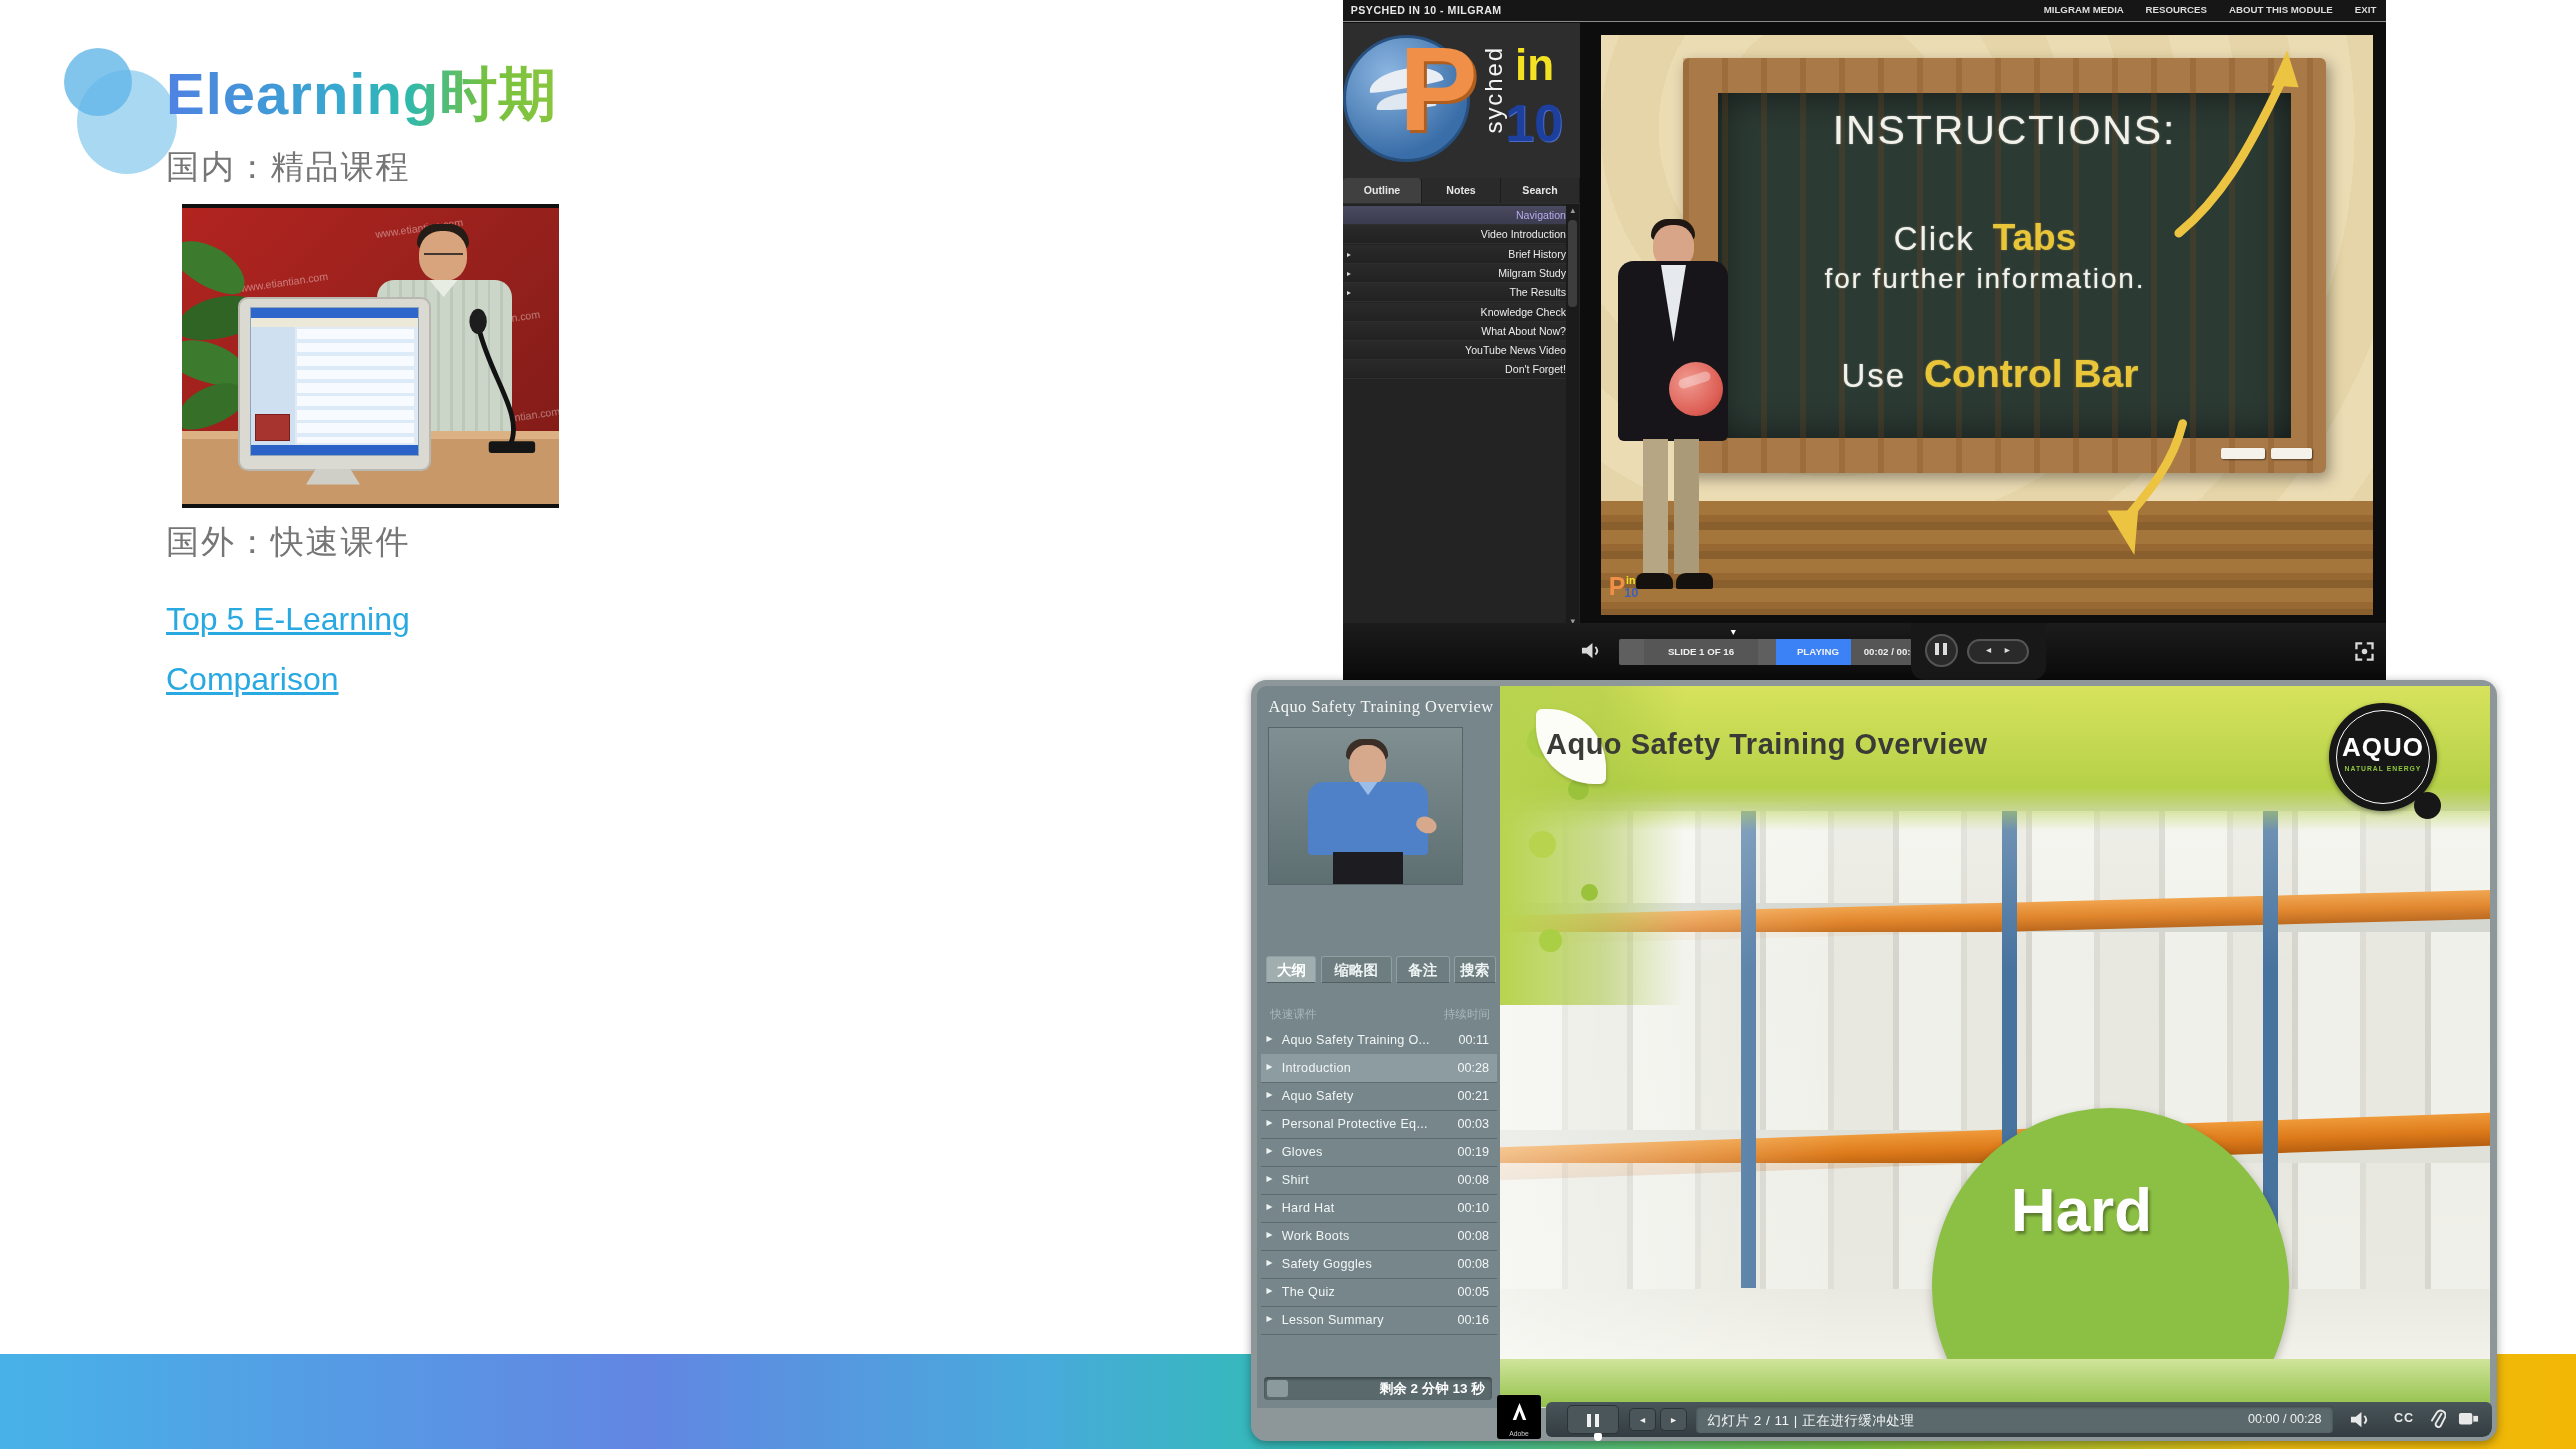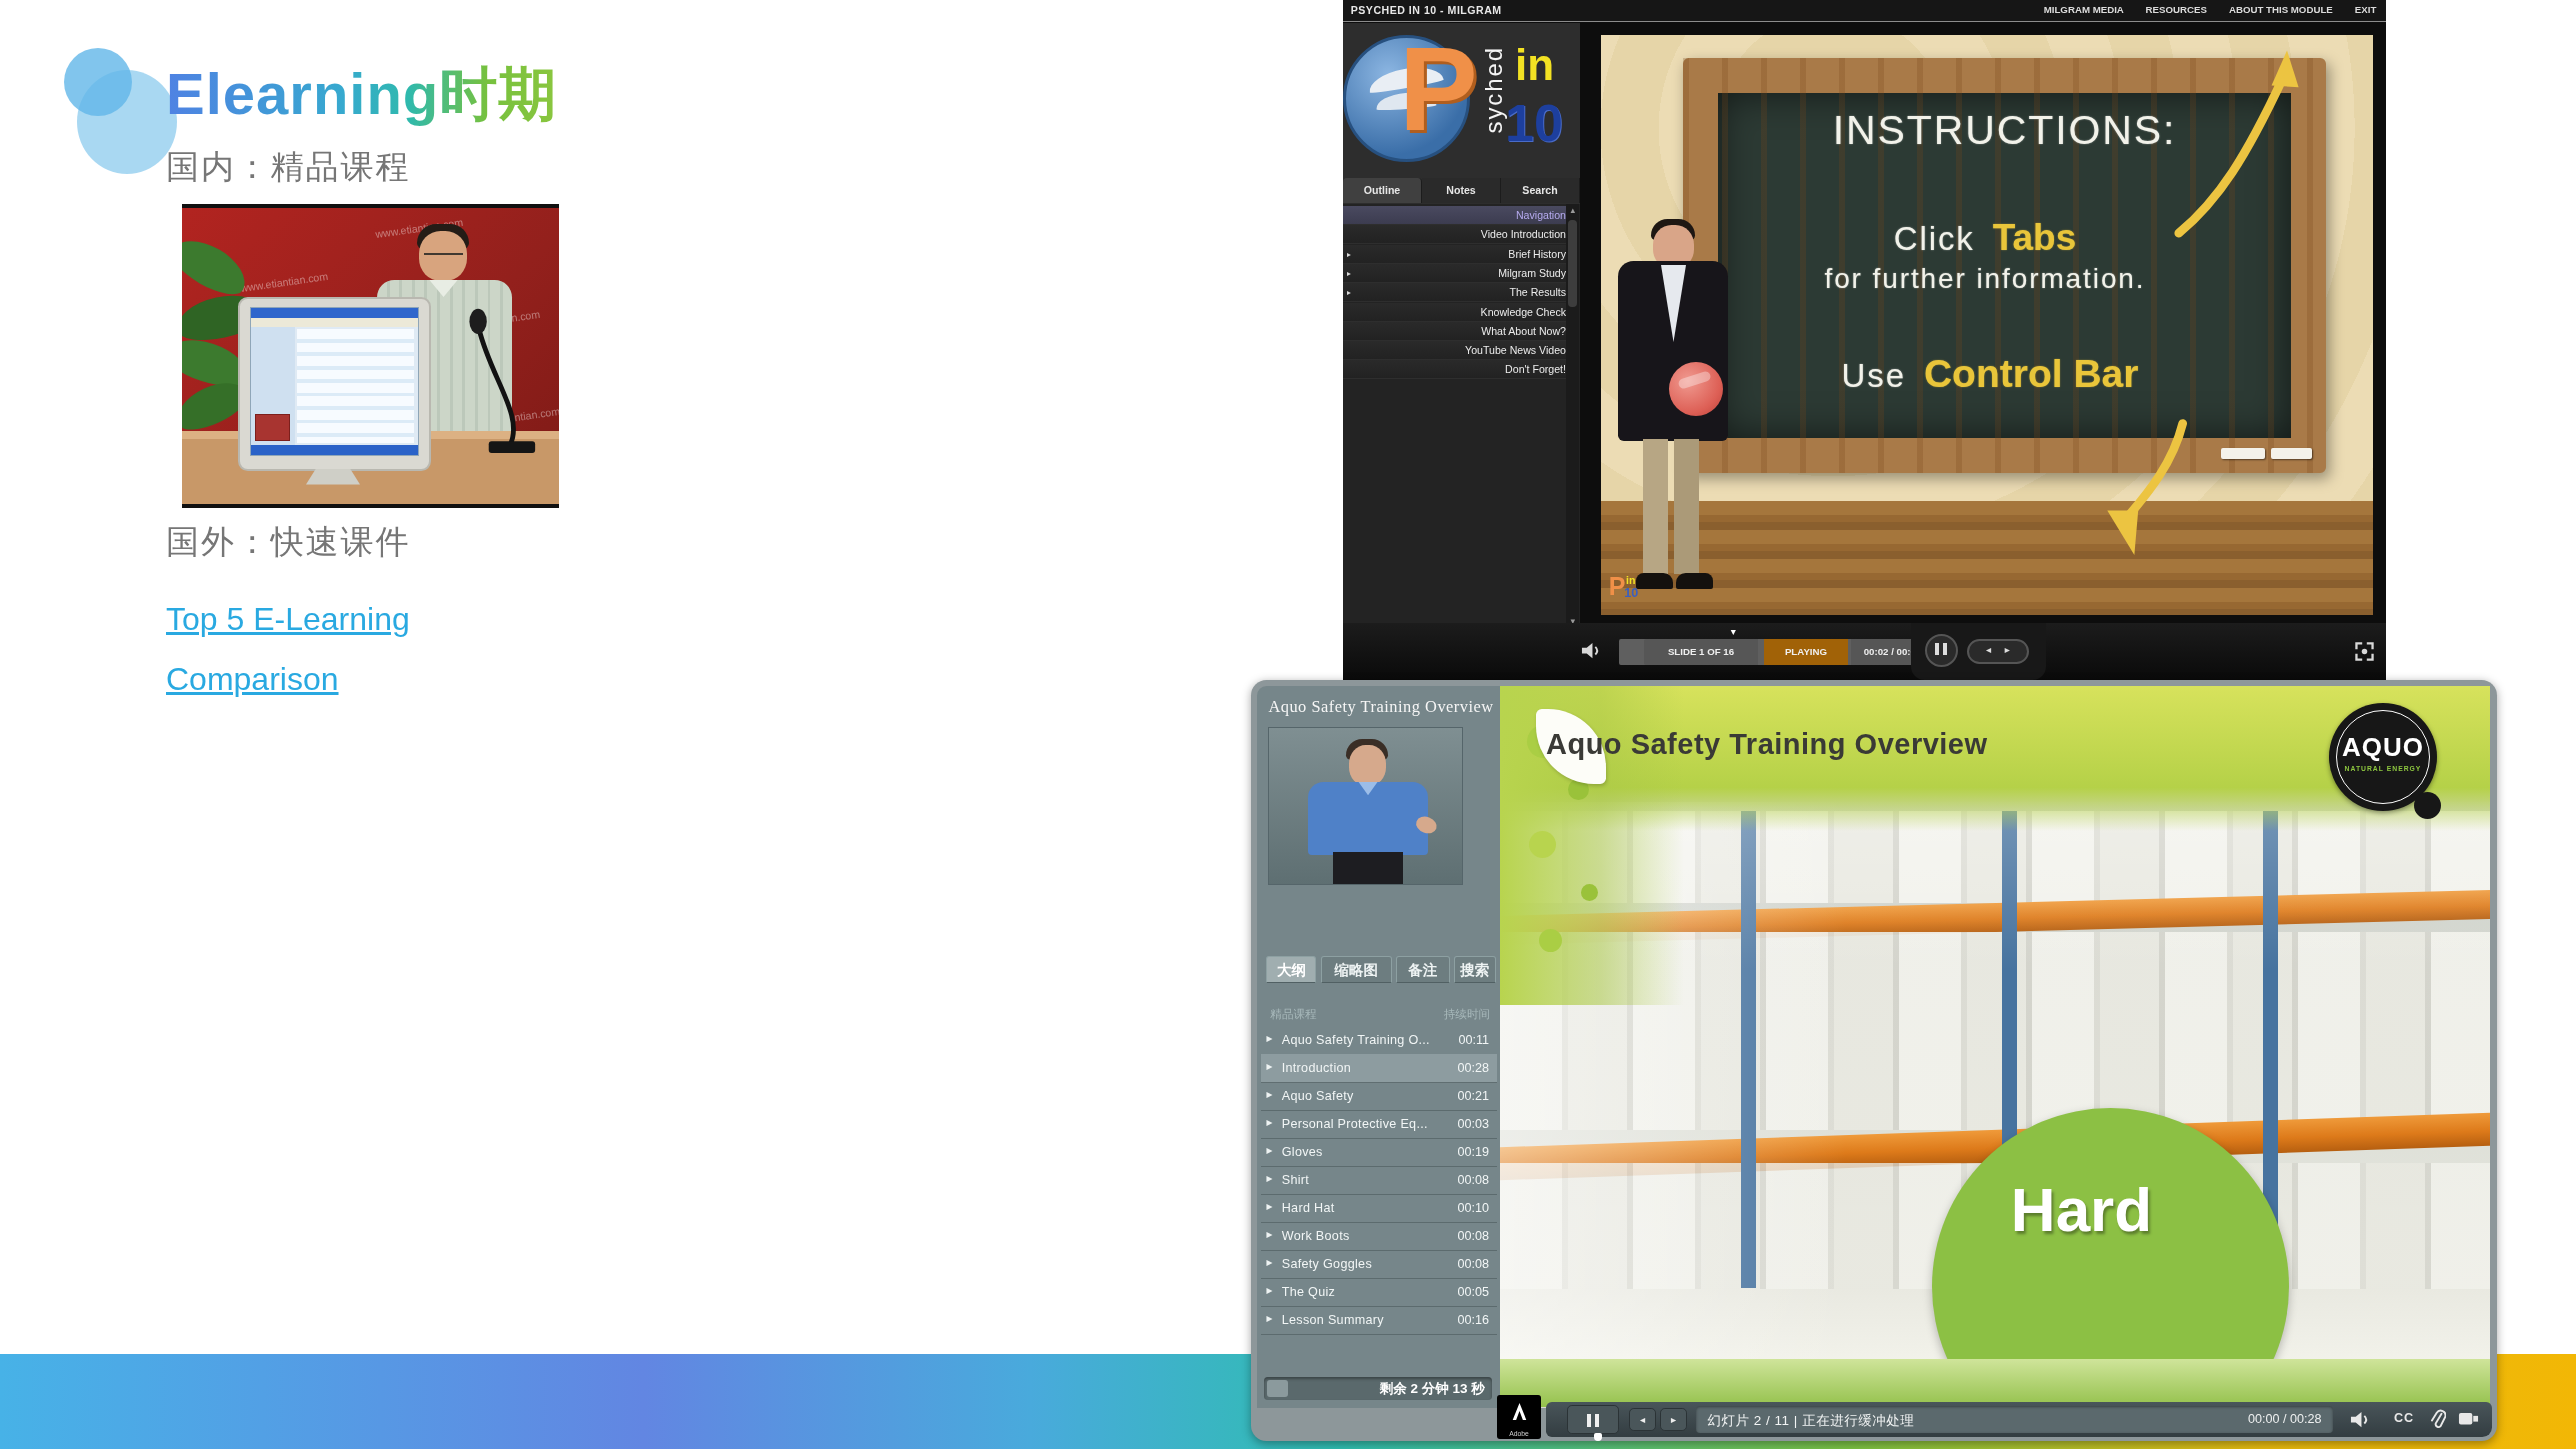--- a/index.html
+++ b/index.html
@@ -300,21 +300,21 @@
     </div>
 
     <div class="pctrl">
       <svg class="abs" style="left:238px;top:19.3px;" width="21" height="17.4" viewBox="0 0 22 18">
         <polygon points="1,6 6,6 12,1 12,17 6,12 1,12" fill="#d8d8d8"></polygon>
         <path d="M15 5 q4 4 0 8" stroke="#d8d8d8" stroke-width="2" fill="none"></path>
       </svg>
       <span class="abs" style="left:386px;top:3.9px;font-size:8.7px;color:#fff;">▼</span>
       <div class="pinfo">
         <span class="seg" style="left:0;width:114px;background:#565656;border-radius:1.9px 0 0 1.9px;">SLIDE 1 OF 16</span>
-        <span class="seg" style="left:120px;width:84px;background:#a16207;">PLAYING</span>
+        <span class="seg" style="left:132px;width:84px;background:#3b82f6;">PLAYING</span>
         <span class="seg" style="left:207px;width:83px;background:#565656;border-radius:0 1.9px 1.9px 0;">00:02 / 00:05</span>
       </div>
       <div class="hump">
         <div class="pausecirc">
           <i style="left:8.7px;"></i>
           <i style="left:16.4px;"></i>
         </div>
         <div class="steppill">
           <span>◄</span>
           <span style="margin-left:7.7px;">►</span>
@@ -343,21 +343,21 @@
 
       <div class="atab active" style="left:9.7px;width:50px;">
         <span>大纲</span></div>
       <div class="atab" style="left:64px;width:71px;">
         <span>缩略图</span></div>
       <div class="atab" style="left:139px;width:54px;">
         <span>备注</span></div>
       <div class="atab" style="left:197px;width:42px;">
         <span>搜索</span></div>
 
-      <span class="acols" style="left:13.5px;">精品课程</span>
+      <span class="acols" style="left:13.5px;">快速课件</span>
       <span class="acols" style="right:9.7px;">持续时间</span>
 
       <div class="arow" style="top:340px;">
         <span class="bul">▶</span>
         <span class="tt">Aquo Safety Training O...</span>
         <span class="dur">00:11</span>
         </div>
       <div class="arow hl" style="top:368px;">
         <span class="bul">▶</span>
         <span class="tt">Introduction</span>

